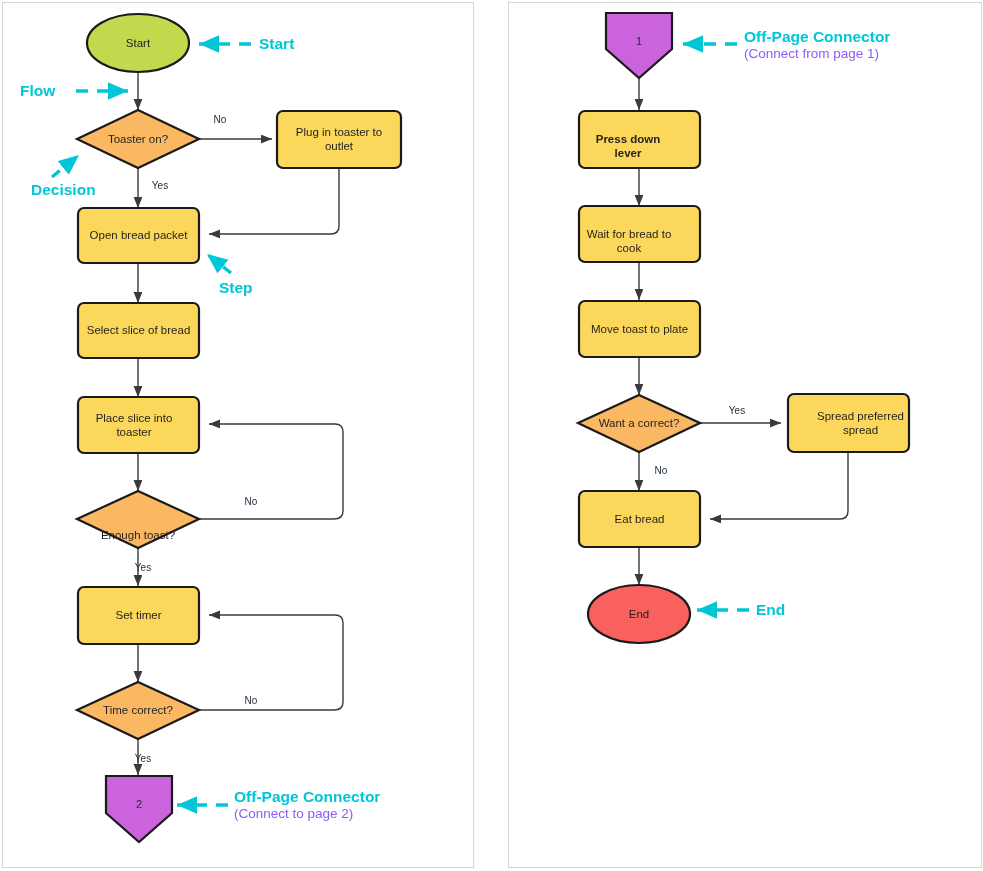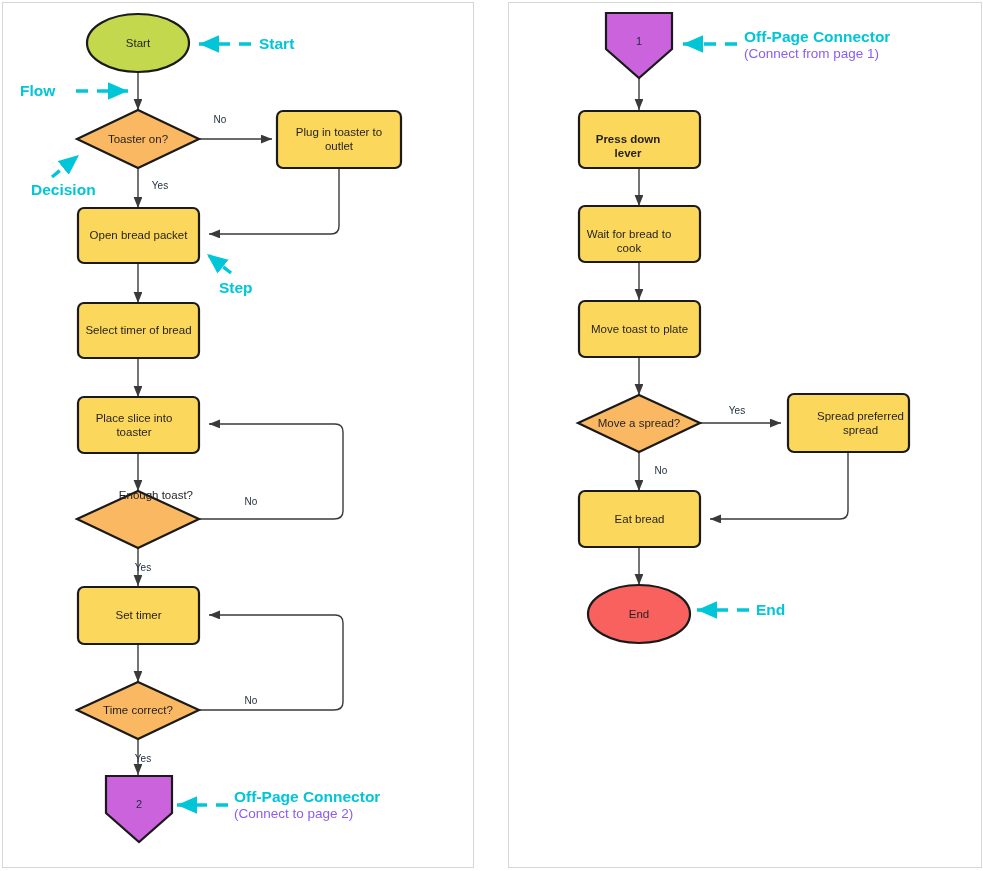--- a/index.html
+++ b/index.html
@@ -199,26 +199,26 @@
 
   <div class="node-label" style="left:88px; top:36px; width:100px;">Start</div>
 
   <div class="node-label" style="left:83px; top:132px; width:110px;">Toaster on?</div>
 
   <div class="node-label" style="left:281px; top:125px; width:116px;">Plug in toaster to
 outlet</div>
 
   <div class="node-label" style="left:80px; top:228px; width:117px;">Open bread packet</div>
 
-  <div class="node-label" style="left:80px; top:323px; width:117px;">Select timer of bread</div>
+  <div class="node-label" style="left:80px; top:323px; width:117px;">Select slice of bread</div>
 
   <div class="node-label" style="left:80px; top:411px; width:108px;">Place slice into
 toaster</div>
 
-  <div class="node-label" style="left:83px; top:488px; width:110px;text-align:right;">Enough toast?</div>
+  <div class="node-label" style="left:83px; top:528px; width:110px;">Enough toast?</div>
 
   <div class="node-label" style="left:80px; top:608px; width:117px;">Set timer</div>
 
   <div class="node-label" style="left:83px; top:703px; width:110px;">Time correct?</div>
 
   <div class="conn-label" style="left:114px; top:798px; width:50px;">2</div>
 
   <div class="edge-label" style="left:200px; top:113px; width:40px;">No</div>
   <div class="edge-label" style="left:140px; top:179px; width:40px;">Yes</div>
   <div class="edge-label" style="left:231px; top:495px; width:40px;">No</div>
@@ -227,21 +227,21 @@
   <div class="edge-label" style="left:123px; top:752px; width:40px;">Yes</div>
 
   <div class="conn-label" style="left:614px; top:35px; width:50px;">1</div>
 
   <div class="node-label" style="left:581px; top:132px; width:94px;font-weight:bold;">Press down lever</div>
 
   <div class="node-label" style="left:578px; top:227px; width:102px;text-align:center;">Wait for bread to cook</div>
 
   <div class="node-label" style="left:581px; top:322px; width:117px;">Move toast to plate</div>
 
-  <div class="node-label" style="left:584px; top:416px; width:110px;">Move a spread?</div>
+  <div class="node-label" style="left:584px; top:416px; width:110px;">Want a correct?</div>
 
   <div class="node-label" style="left:790px; top:409px; width:117px;margin-left:12px;">Spread preferred
 spread</div>
 
   <div class="node-label" style="left:581px; top:512px; width:117px;">Eat bread</div>
 
   <div class="node-label" style="left:589px; top:607px; width:100px;">End</div>
 
   <div class="edge-label" style="left:717px; top:404px; width:40px;">Yes</div>
   <div class="edge-label" style="left:641px; top:464px; width:40px;">No</div>

